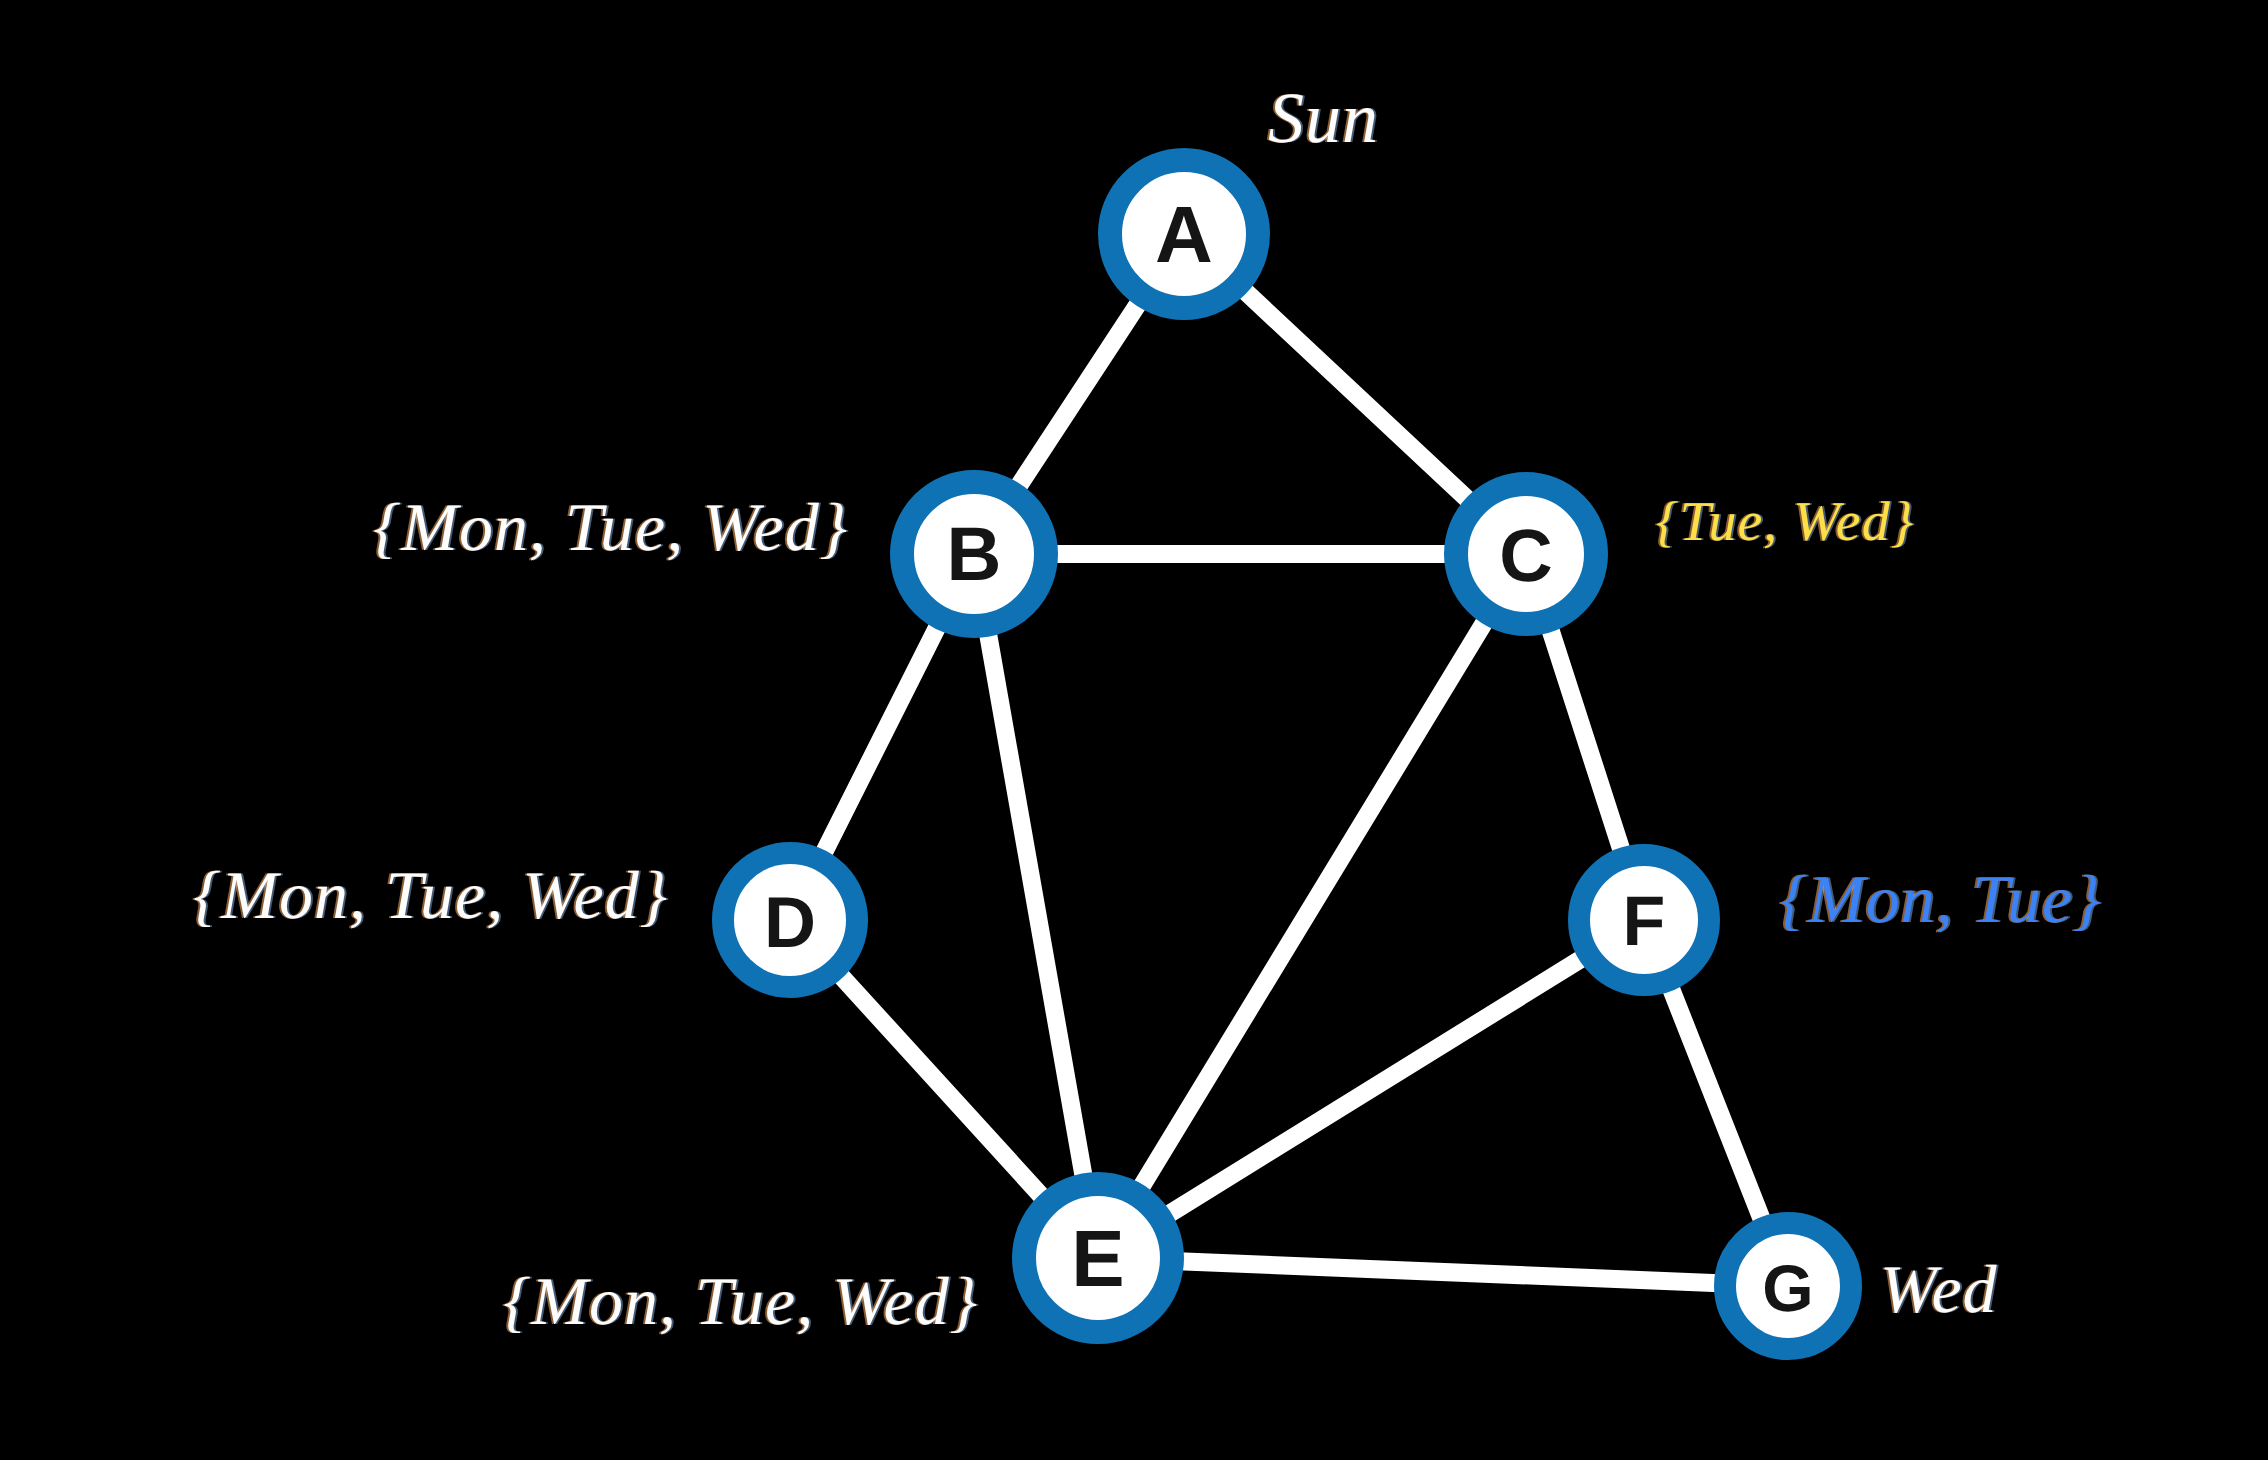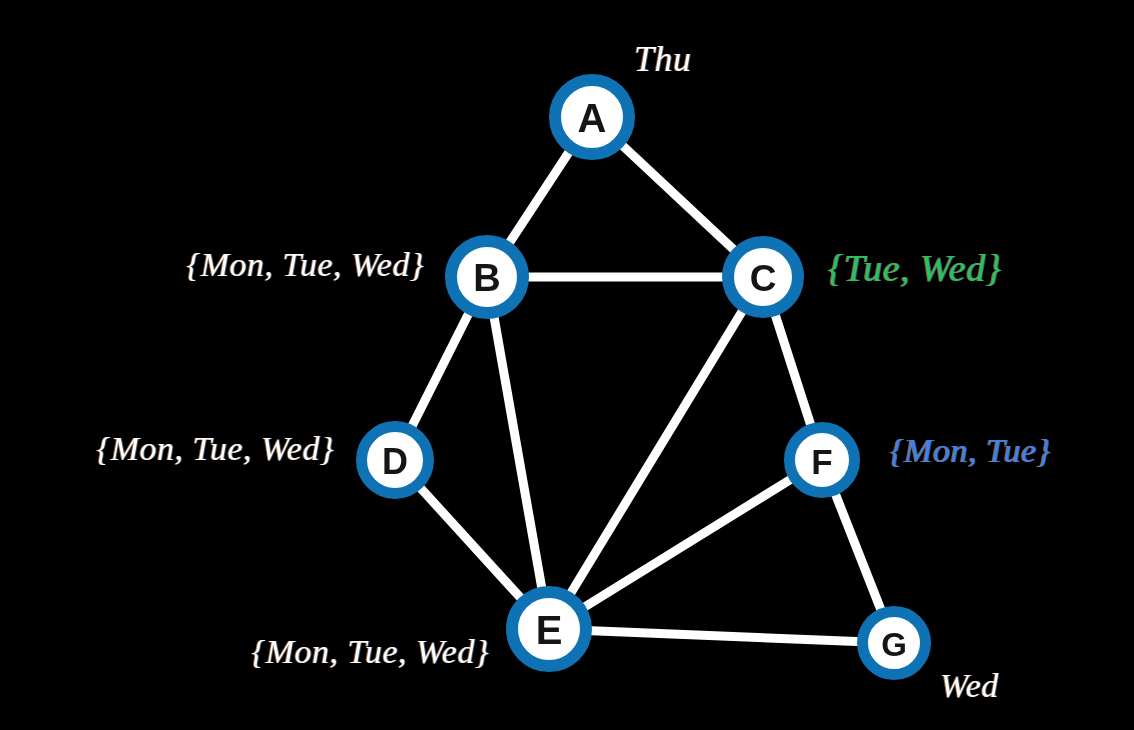--- a/index.html
+++ b/index.html
@@ -97,21 +97,21 @@
           <circle class="node-ring" cx="822" cy="460" r="32.5" fill="#ffffff" stroke="#0f72b5" stroke-width="11"></circle>
           <text class="node-letter" x="822" y="461" font-size="35" fill="#151515">F</text>
         </g>
         <g>
           <circle class="node-ring" cx="894" cy="643" r="31.5" fill="#ffffff" stroke="#0f72b5" stroke-width="11"></circle>
           <text class="node-letter" x="894" y="644" font-size="33" fill="#151515">G</text>
         </g>
       </g>
   </svg>
   <div id="labels-layer">
-      <div class="domain-label" style="font-size: 36px; top: 38px; color: rgb(253, 253, 253); left: 634px;">Thu</div>
+      <div class="domain-label" style="font-size: 36px; top: 38px; color: rgb(253, 253, 253); left: 634px;">Sun</div>
       <div class="domain-label" style="font-size: 34px; top: 246px; color: rgb(253, 253, 253); right: 710px;">{Mon, Tue, Wed}</div>
-      <div class="domain-label" style="font-size: 38px; top: 246px; color: #22c55e; left: 828px;">{Tue, Wed}</div>
+      <div class="domain-label" style="font-size: 28px; top: 246px; color: #fde047; left: 828px;">{Tue, Wed}</div>
       <div class="domain-label" style="font-size: 34px; top: 430px; color: rgb(253, 253, 253); right: 800px;">{Mon, Tue, Wed}</div>
       <div class="domain-label" style="font-size: 34px; top: 432px; color: #3b82f6; left: 890px;">{Mon, Tue}</div>
       <div class="domain-label" style="font-size: 34px; top: 633px; color: rgb(253, 253, 253); right: 645px;">{Mon, Tue, Wed}</div>
-      <div class="domain-label" style="font-size: 34px; top: 627px; color: rgb(253, 253, 253); left: 940px; margin-top: 40px;">Wed</div>
+      <div class="domain-label" style="font-size: 34px; top: 627px; color: rgb(253, 253, 253); left: 940px;">Wed</div>
     </div>
 </div>
 
 </body></html>

